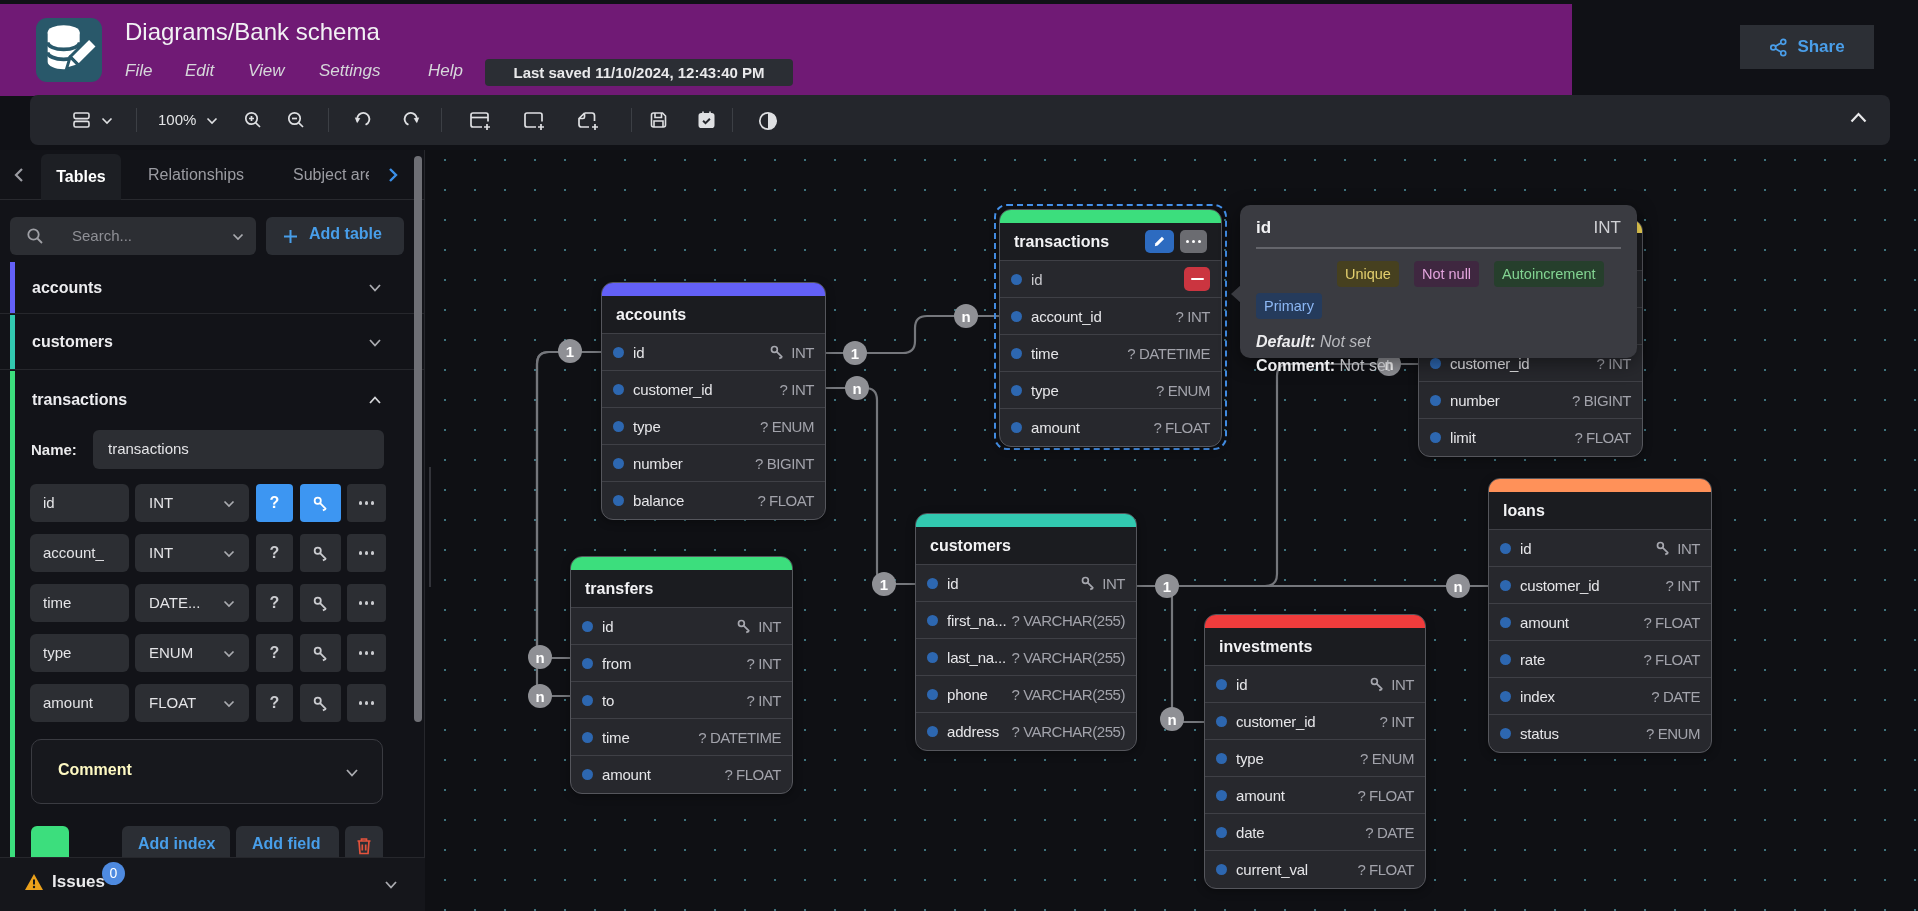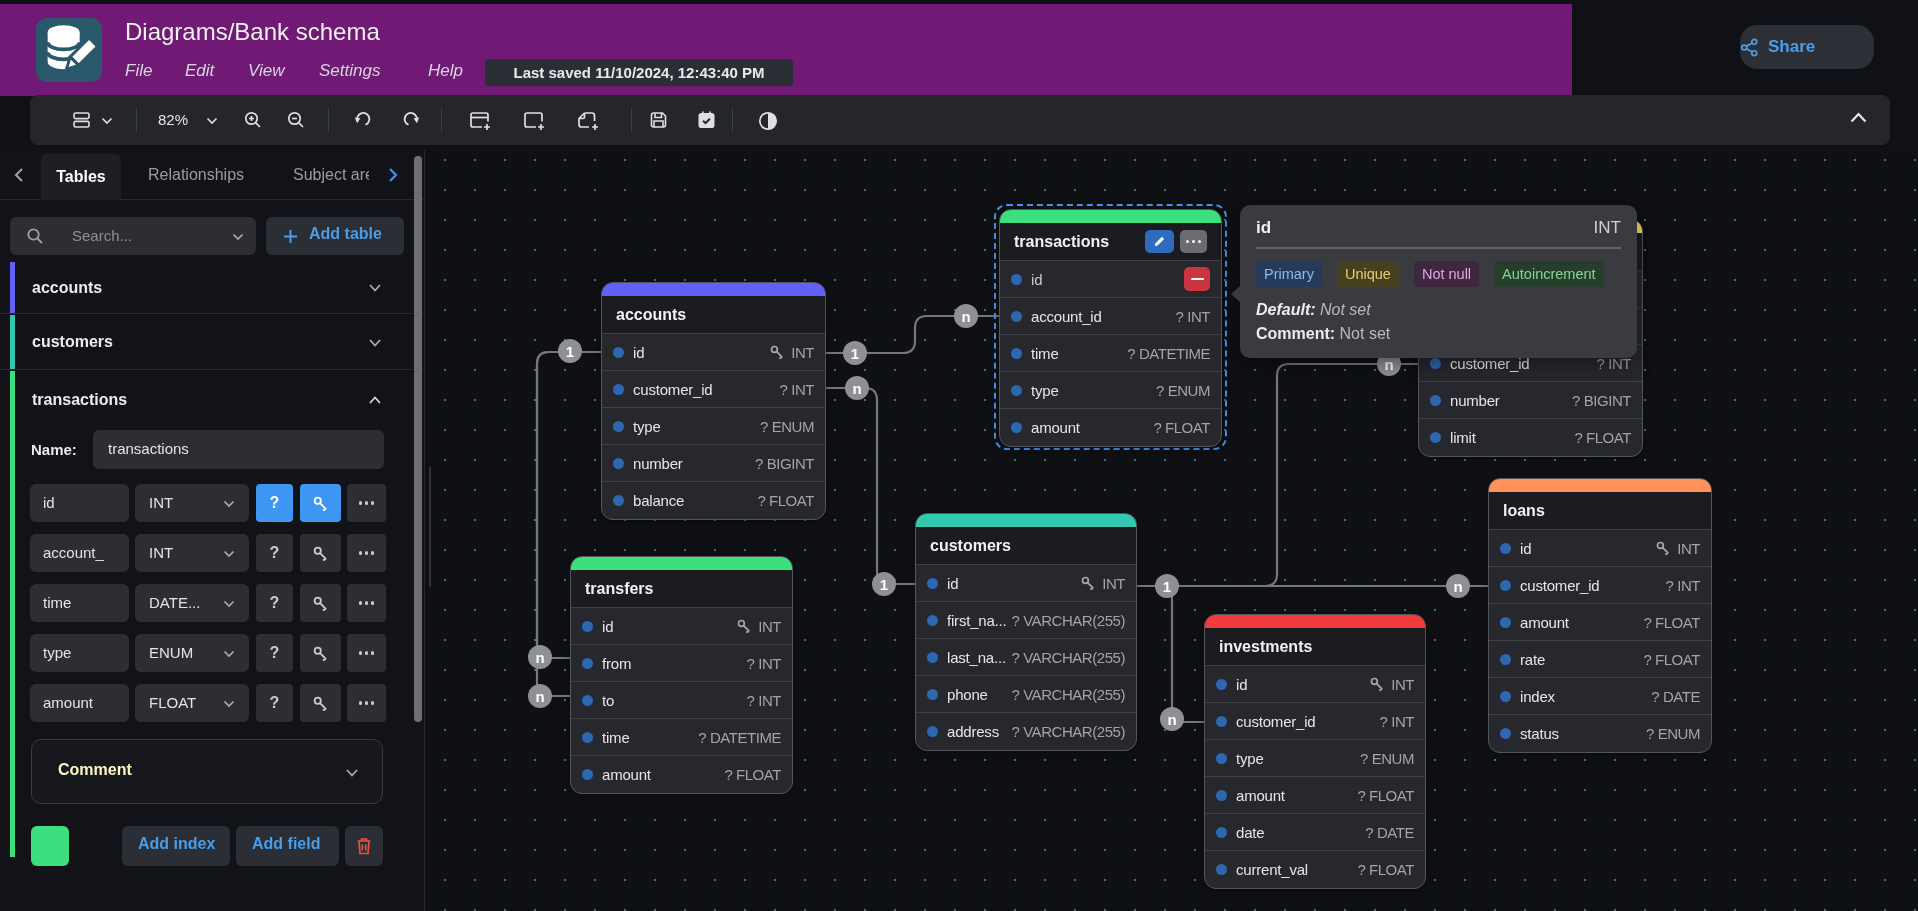--- a/index.html
+++ b/index.html
@@ -4,21 +4,21 @@
 <style>
 *{margin:0;padding:0;box-sizing:border-box;font-family:"Liberation Sans",sans-serif;}
 html,body{width:1918px;height:911px;overflow:hidden;background:#101116;}
 #app{position:relative;width:1918px;height:911px;}
 
 #header{position:absolute;left:0;top:4px;width:1572px;height:92px;background:#701a75;}
 #logo{position:absolute;left:36px;top:14px;width:66px;height:64px;border-radius:11px;background:#29586a;}
 #title{position:absolute;left:125px;top:14px;font-size:24px;color:#f2f2f4;}
 .menuitem{position:absolute;top:57px;font-size:17px;color:#d6d7da;font-style:italic;}
 #lastsaved{position:absolute;left:485px;top:55px;width:308px;height:27px;background:#2b2e34;border-radius:4px;color:#e9e9eb;font-size:15px;font-weight:bold;line-height:27px;text-align:center;}
-#share{position:absolute;left:1740px;top:21px;width:134px;height:44px;background:#2c2f35;border-radius:17px;display:flex;align-items:center;gap:9px;color:#4a9ee9;font-size:17px;font-weight:bold;}
+#share{position:absolute;left:1740px;top:21px;width:134px;height:44px;background:#2c2f35;border-radius:0;display:flex;align-items:center;justify-content:center;gap:9px;color:#4a9ee9;font-size:17px;font-weight:bold;}
 
 #toolbar{position:absolute;left:30px;top:95px;width:1860px;height:50px;background:#24262c;border-radius:8px;}
 .tsep{position:absolute;top:13px;width:1px;height:24px;background:#3c3f45;}
 .ticon{position:absolute;top:15px;}
 #zoomtxt{position:absolute;left:128px;top:16px;font-size:15px;color:#e3e4e6;}
 
 #canvas{position:absolute;left:425px;top:150px;width:1493px;height:761px;background-color:#0f1014;background-image:radial-gradient(circle,#3d727d 1.05px,rgba(0,0,0,0) 1.45px);background-size:30px 30px;background-position:5px 25px;}
 #rel{position:absolute;left:0;top:0;}
 
 .card{position:absolute;border-radius:12px;background:#27282d;border:1px solid #55565c;box-shadow:0 2px 8px rgba(0,0,0,.35);}
@@ -81,21 +81,21 @@
 </div>
 <div id="toolbar">
   <svg class="ticon" style="left:41px;" width="21" height="20" viewBox="0 0 20 20" fill="none" stroke="#dfe0e3" stroke-width="1.6">
     <rect x="2.5" y="3" width="15" height="5.6" rx="1.6"></rect>
         <rect x="2.5" y="11.4" width="15" height="5.6" rx="1.6"></rect>
   </svg>
   <svg class="ticon" style="left:71px;top:22px;" width="12" height="8" viewBox="0 0 12 8">
         <path d="M1.5 1.5 L6 6 L10.5 1.5" fill="none" stroke="#dfe0e3" stroke-width="1.6"></path>
       </svg>
   <div class="tsep" style="left:106px;"></div>
-  <div id="zoomtxt">82%</div>
+  <div id="zoomtxt">100%</div>
   <svg class="ticon" style="left:176px;top:22px;" width="12" height="8" viewBox="0 0 12 8">
         <path d="M1.5 1.5 L6 6 L10.5 1.5" fill="none" stroke="#dfe0e3" stroke-width="1.6"></path>
       </svg>
   <svg class="ticon" style="left:213px;" width="20" height="20" viewBox="0 0 20 20" fill="none" stroke="#dfe0e3" stroke-width="1.7">
     <circle cx="8.5" cy="8.5" r="5.7"></circle>
         <path d="M12.8 12.8 L17 17"></path>
         <path d="M8.5 6 v5 M6 8.5 h5"></path>
   </svg>
   <svg class="ticon" style="left:256px;" width="20" height="20" viewBox="0 0 20 20" fill="none" stroke="#dfe0e3" stroke-width="1.7">
     <circle cx="8.5" cy="8.5" r="5.7"></circle>
@@ -430,21 +430,21 @@
           <span class="ftype">? FLOAT</span>
         </div>
 </div>
 <div id="pop">
  <div style="display:flex;font-size:17px;font-weight:bold;color:#f1f1f3;">
           <span>id</span>
           <span style="margin-left:auto;color:#cfd0d4;font-weight:normal;">INT</span>
         </div>
  <div style="height:1.5px;background:#64656b;margin:9px 0 12px;"></div>
  <div style="display:flex;gap:15px;">
-  <span class="tag" style="background:#253b5c;color:#8cb7f4;">Primary</span>
+  <span class="tag" style="background:#253b5c;color:#8cb7f4;margin-top:32px;">Primary</span>
   <span class="tag" style="background:#46401f;color:#e3cf6e;">Unique</span>
   <span class="tag" style="background:#3f2740;color:#e3a4dd;">Not null</span>
   <span class="tag" style="background:#263f2c;color:#83d492;">Autoincrement</span>
  </div>
  <div style="margin-top:14px;font-size:16px;color:#b9babe;font-style:italic;"><b style="color:#ececee;">Default:</b> Not set</div>
  <div style="margin-top:6px;font-size:16px;color:#b9babe;"><b style="color:#ececee;">Comment:</b> Not set</div>
 </div>
 </div>
 <div id="sidebar">
  <div id="tabs">
@@ -627,14 +627,26 @@
       </div>
  <div class="inp" style="left:236px;top:676px;width:103px;height:40px;background:#2b2e34;">
         <span style="position:absolute;left:16px;top:9px;font-size:16px;font-weight:bold;color:#489ee9;">Add field</span>
       </div>
  <div class="inp" style="left:345px;top:676px;width:38px;height:40px;background:#2b2e34;">
   <svg style="position:absolute;left:11px;top:11px;" width="16" height="18" viewBox="0 0 16 18" fill="none" stroke="#e5533c" stroke-width="1.7">
           <path d="M1.5 4 h13 M5.5 4 V2 h5 v2 M3 4 l1 12.5 h8 L13 4 M6.3 7.5 v6 M9.7 7.5 v6"></path>
         </svg>
  </div>
  <div style="position:absolute;left:414px;top:6px;width:8px;height:566px;background:#6e6f75;border-radius:4px;"></div>
+ <div id="issues">
+  <svg style="position:absolute;left:24px;top:15px;" width="20" height="19" viewBox="0 0 20 19">
+          <path d="M10 1 L19 17 H1 z" fill="#eba11b"></path>
+          <path d="M10 6.5 v5" stroke="#15161b" stroke-width="2"></path>
+          <circle cx="10" cy="14" r="1.2" fill="#15161b"></circle>
+        </svg>
+  <span style="position:absolute;left:52px;top:14px;font-size:17px;font-weight:bold;color:#eaeaec;">Issues</span>
+  <div style="position:absolute;left:102px;top:4px;width:23px;height:23px;background:#4e8ae0;border-radius:50%;color:#fff;font-size:14px;text-align:center;line-height:23px;">0</div>
+  <svg style="position:absolute;left:384px;top:22px;" width="14" height="10" viewBox="0 0 14 10">
+          <path d="M2 2 L7 7.5 L12 2" fill="none" stroke="#aaabb0" stroke-width="1.8"></path>
+        </svg>
+ </div>
 </div>
 </div>
 
 </body></html>

